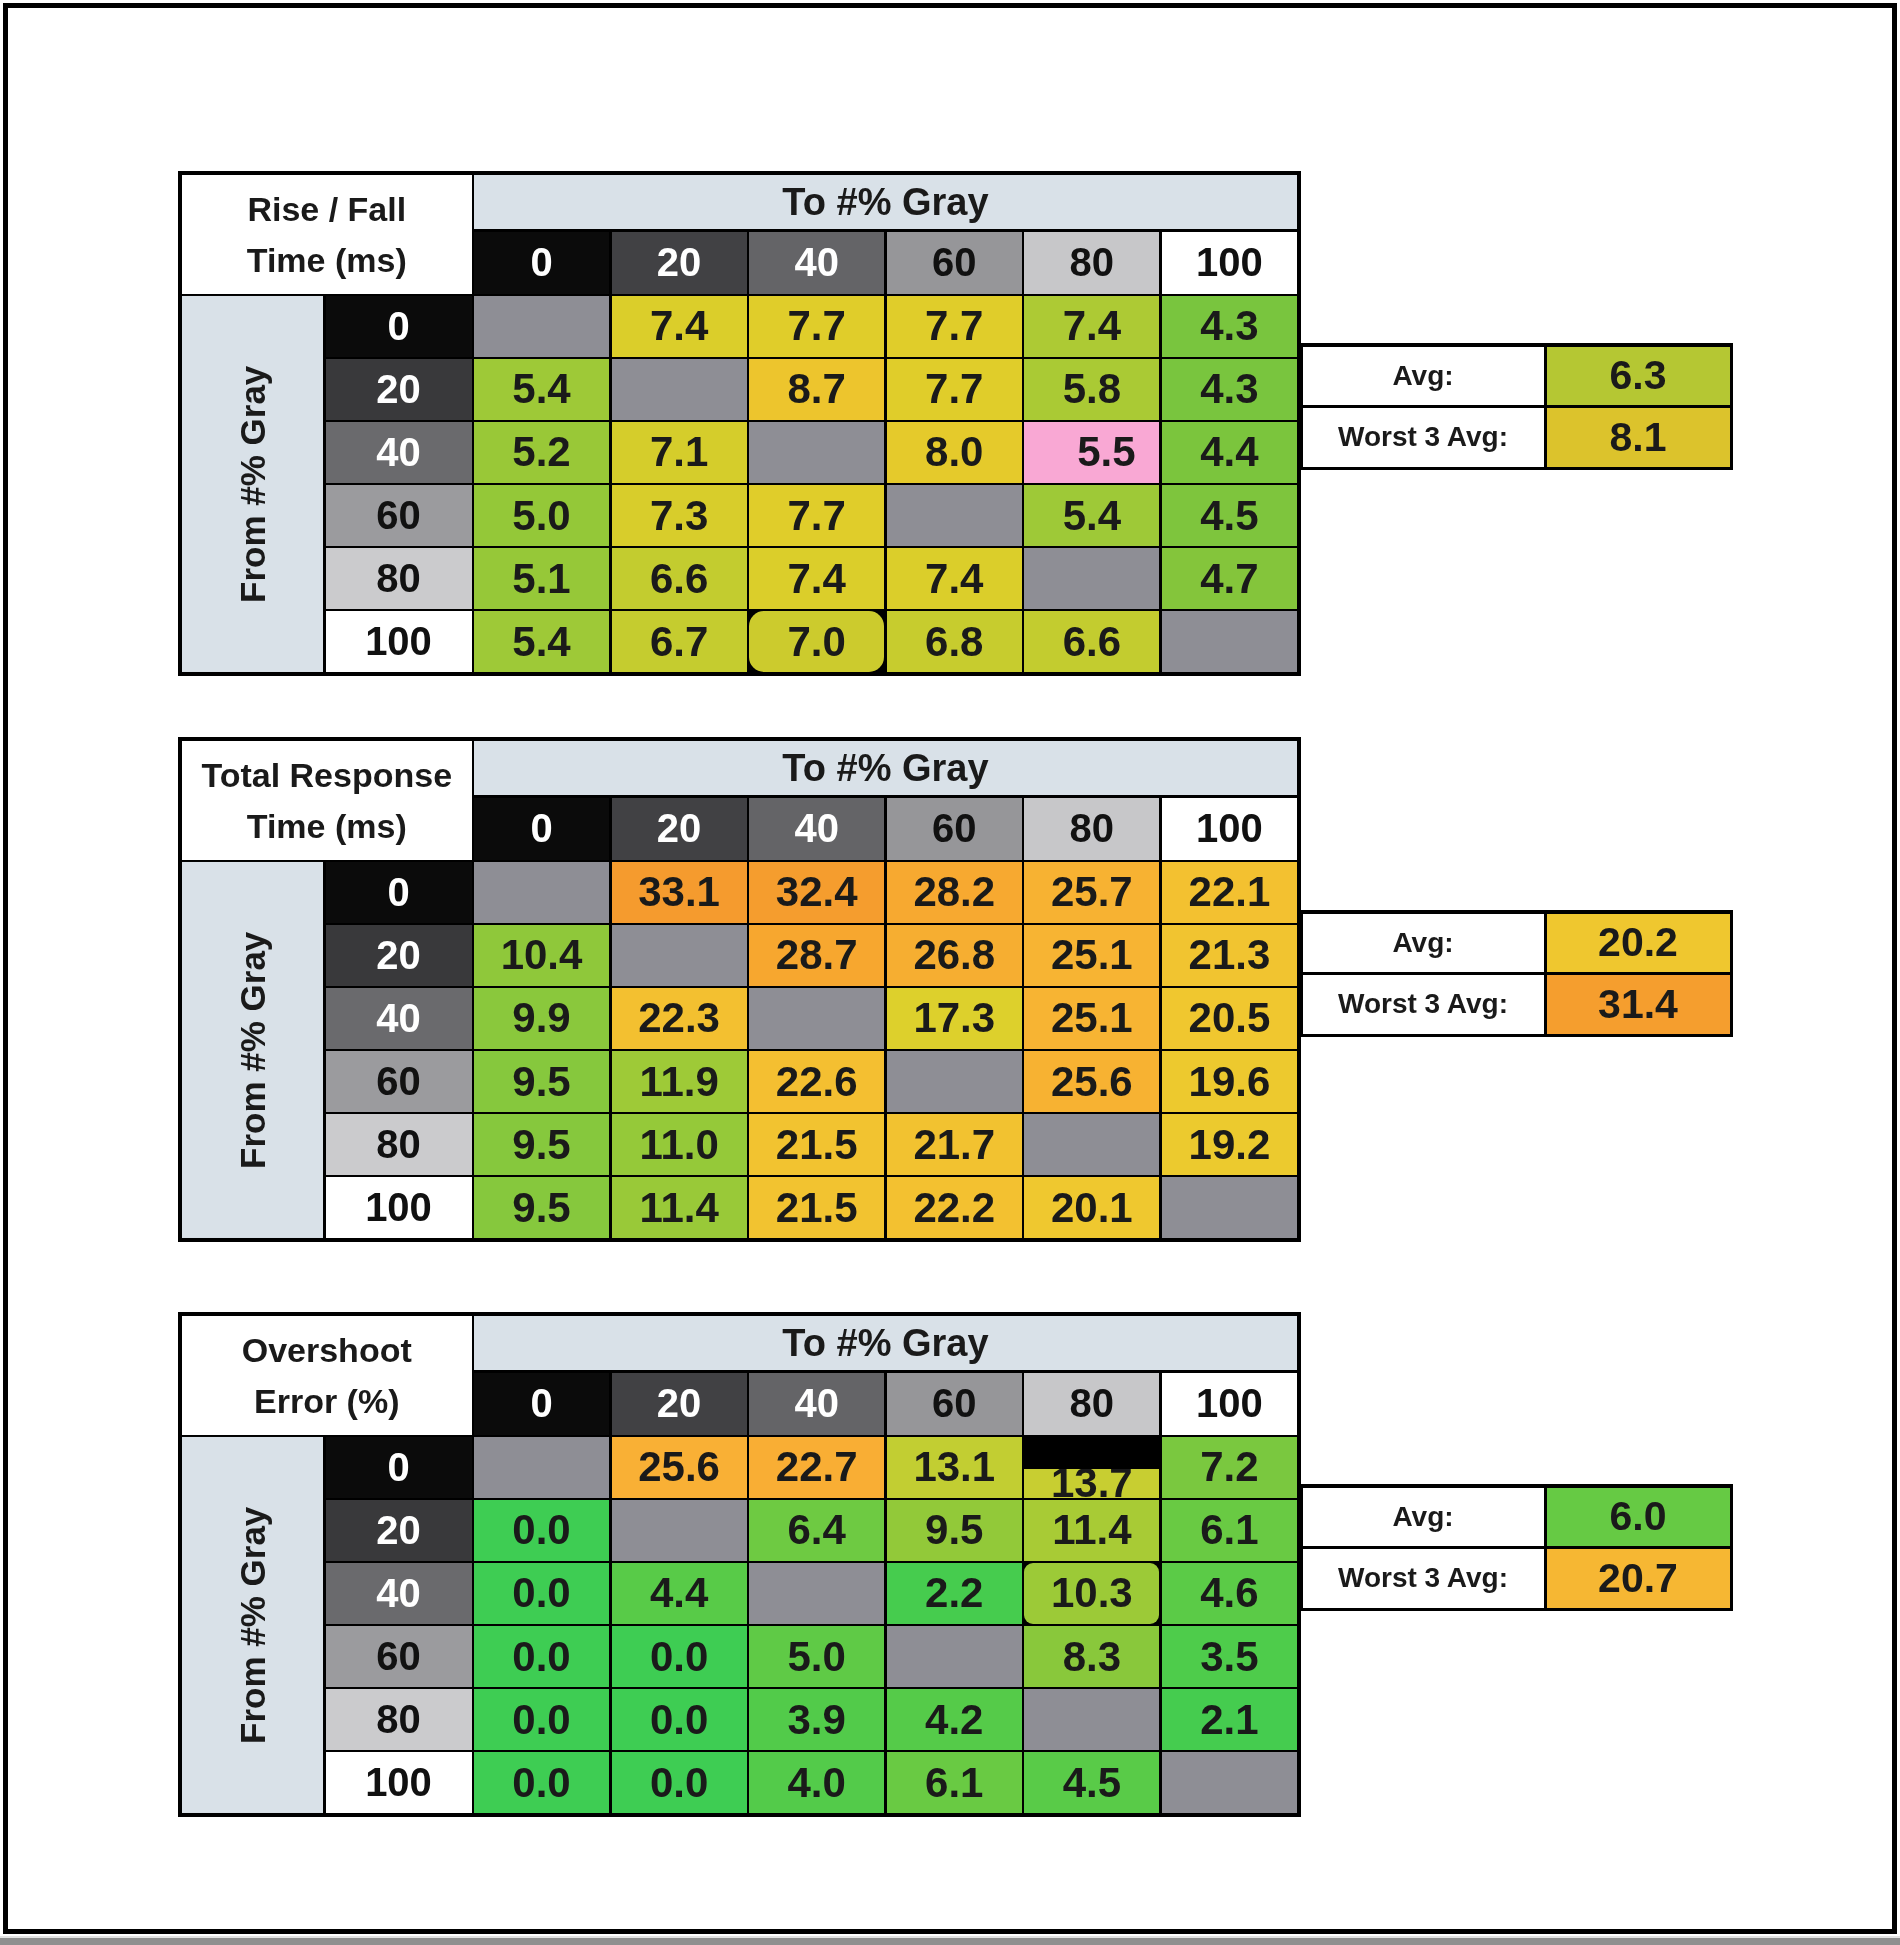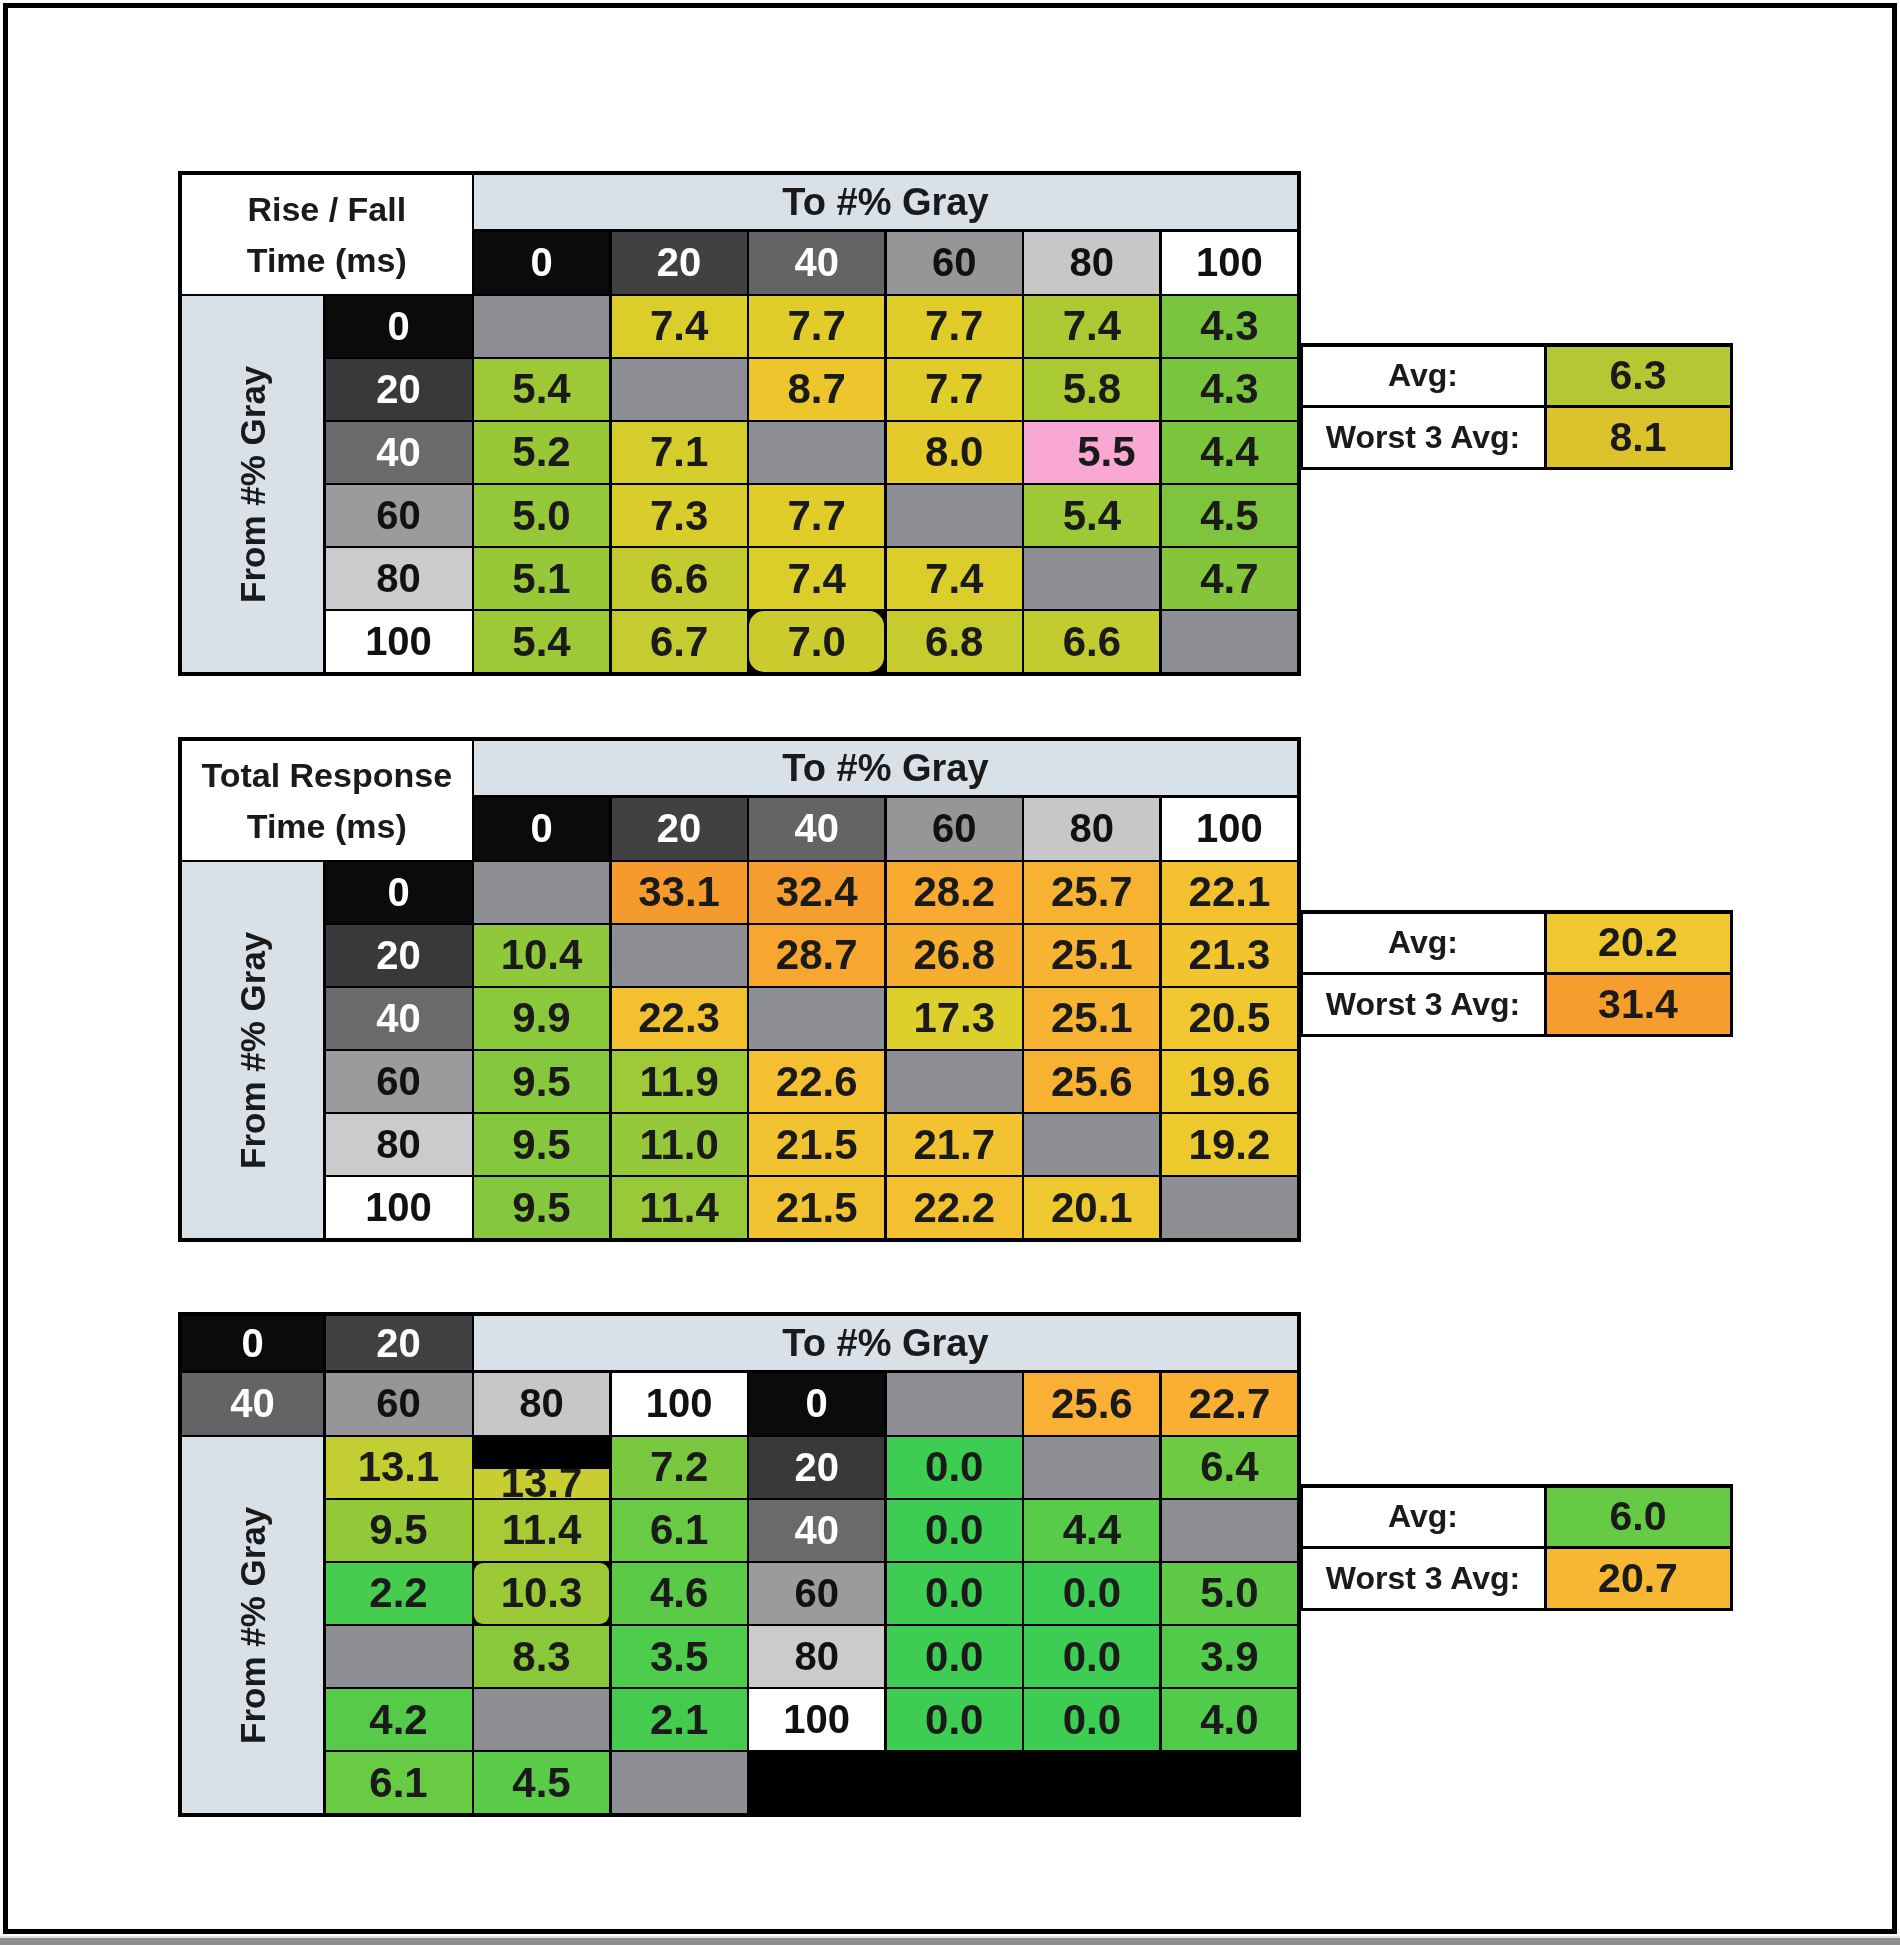--- a/index.html
+++ b/index.html
@@ -17,21 +17,21 @@
   .title{grid-column:1/3;grid-row:1/3;flex-direction:column;justify-content:space-evenly;
     font-size:34px;line-height:1;}
   .band{grid-column:3/9;grid-row:1;font-size:38px;}
   .ch{font-size:40px;}
   .rot{grid-column:1;grid-row:3/9;writing-mode:vertical-rl;transform:rotate(180deg);font-size:35px;}
   .rh{font-size:40px;}
   .v{font-size:42px;}
   .sum{position:absolute;left:1299px;width:434px;height:127px;display:grid;
     grid-template-columns:241px 183px;grid-template-rows:1fr 1fr;
     background:#000;padding:3.5px;gap:3px;box-sizing:border-box;}
-  .sl{font-size:32px;}
+  .sl{font-size:28px;}
   .sv{font-size:41px;}
 </style>
 </head>
 <body>
 
 <div class="frame"></div>
 <div class="strip"></div>
 
 <div class="tbl" style="top:171px">
   <div class="cell title">
@@ -153,20 +153,24 @@
   <div class="cell v" style="background-color: rgb(142, 142, 149);"></div>
 </div>
 <div class="sum" style="top:910px">
   <div class="cell sl" style="background-color: rgb(255, 255, 255);">Avg:</div>
   <div class="cell sv" style="background-color: rgb(239, 199, 47);">20.2</div>
   <div class="cell sl" style="background-color: rgb(255, 255, 255);">Worst 3 Avg:</div>
   <div class="cell sv" style="background-color: rgb(245, 158, 46);">31.4</div>
 </div>
 
 <div class="tbl" style="top:1312px">
+  <div class="cell title">
+    <div>Overshoot</div>
+    <div>Error (%)</div>
+  </div>
   <div class="cell band" style="background-color: rgb(217, 225, 232);">To #% Gray</div>
   <div class="cell ch" style="background-color: rgb(11, 11, 11); color: rgb(255, 255, 255);">0</div>
   <div class="cell ch" style="background-color: rgb(65, 65, 68); color: rgb(255, 255, 255);">20</div>
   <div class="cell ch" style="background-color: rgb(100, 100, 103); color: rgb(255, 255, 255);">40</div>
   <div class="cell ch" style="background-color: rgb(150, 150, 153); color: rgb(17, 17, 17);">60</div>
   <div class="cell ch" style="background-color: rgb(199, 199, 201); color: rgb(17, 17, 17);">80</div>
   <div class="cell ch" style="background-color: rgb(255, 255, 255); color: rgb(17, 17, 17);">100</div>
   <div class="cell rot" style="background-color: rgb(217, 225, 232);">From #% Gray</div>
   <div class="cell rh" style="background-color: rgb(11, 11, 11); color: rgb(255, 255, 255);">0</div>
   <div class="cell v" style="background-color: rgb(142, 142, 149);"></div>

